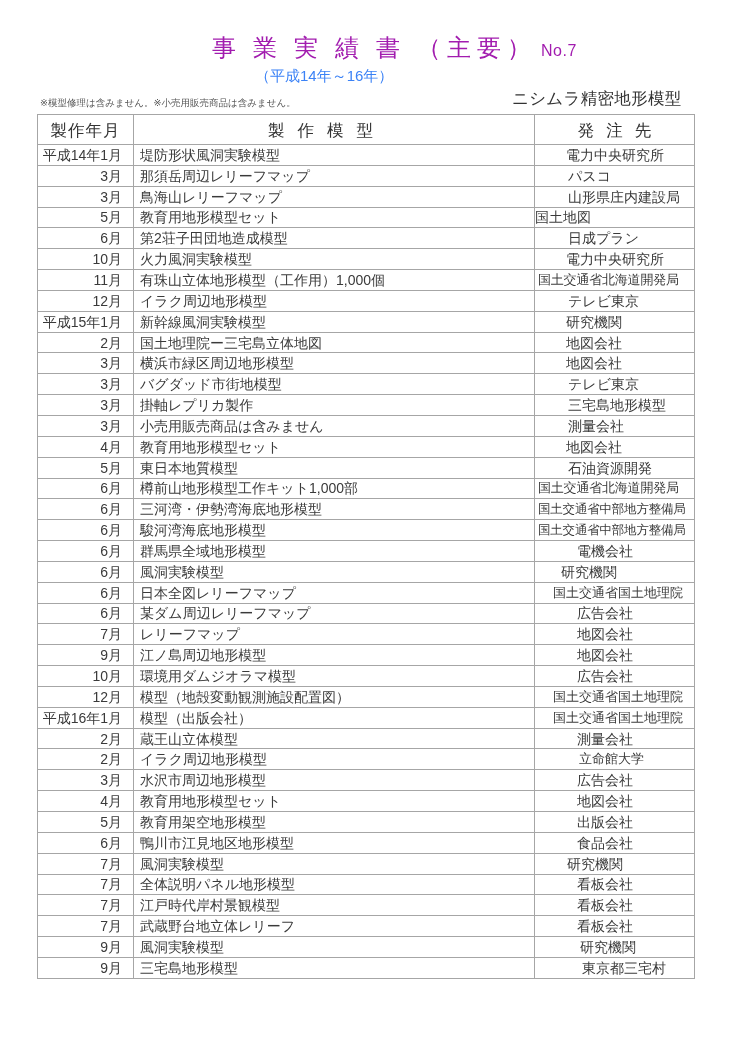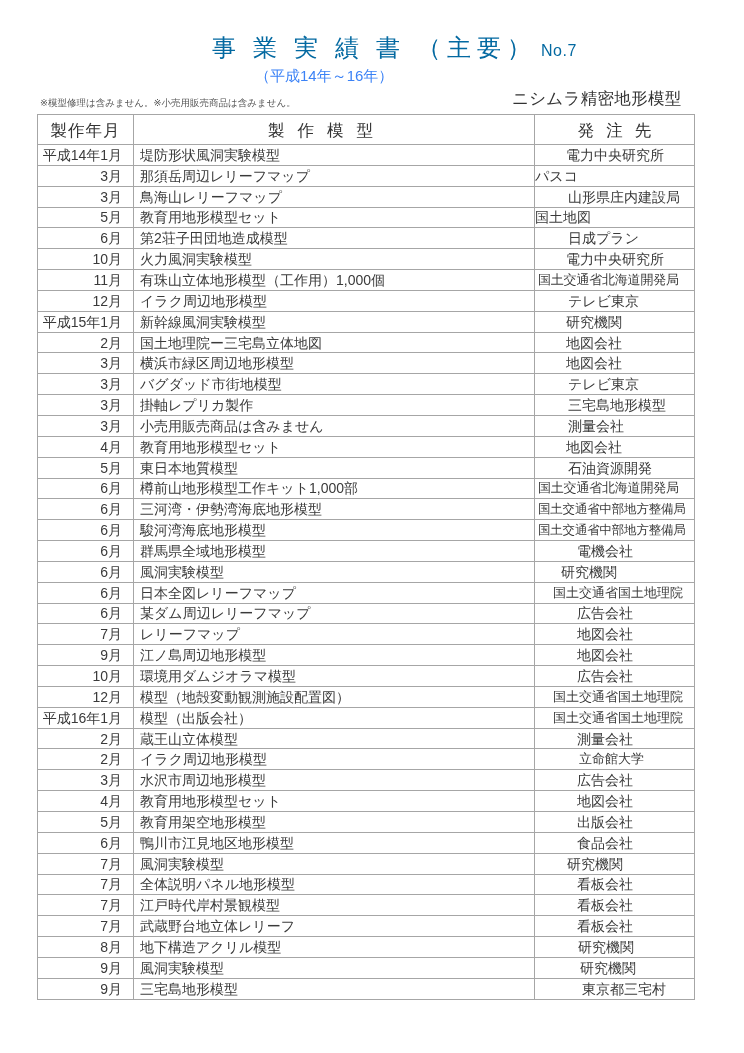--- a/index.html
+++ b/index.html
@@ -2,21 +2,21 @@
 <html><head>
   <meta charset="utf-8">
   <style>
     html, body { margin: 0; padding: 0; }
     body {
       width: 744px; height: 1053px; position: relative; overflow: hidden;
       background: #ffffff; color: #3a3a3a;
       font-family: "Liberation Sans", "DejaVu Sans", sans-serif;
     }
     .abs { position: absolute; white-space: nowrap; }
-    .title { left: 212px; top: 33px; font-size: 24px; line-height: 30px; color: #0369a1; }
+    .title { left: 212px; top: 33px; font-size: 24px; line-height: 30px; color: #a21caf; }
     .title .main { letter-spacing: 17px; }
     .title .suffix { letter-spacing: 6px; }
     .title .no { font-size: 16px; letter-spacing: 0.5px; margin-left: 4px; }
     .period { left: 255px; top: 66px; font-size: 15px; line-height: 20px; color: #3b82f6; }
     .note { left: 40px; top: 97px; font-size: 9.5px; line-height: 12px; color: #555; }
     .company { left: 512px; top: 88px; font-size: 16.5px; line-height: 20px; color: #333; letter-spacing: 0.3px; }
 
     table.records {
       position: absolute; left: 37px; top: 114px; width: 657px;
       border-collapse: collapse; table-layout: fixed;
@@ -62,21 +62,21 @@
   </thead>
   <tbody>
     <tr>
         <td class="d">平成14年1月</td>
         <td class="m">堤防形状風洞実験模型</td>
         <td class="c" style="padding-left:31px">電力中央研究所</td>
       </tr>
     <tr>
         <td class="d">3月</td>
         <td class="m">那須岳周辺レリーフマップ</td>
-        <td class="c" style="">パスコ</td>
+        <td class="c" style="padding-left:33px">パスコ</td>
       </tr>
     <tr>
         <td class="d">3月</td>
         <td class="m">鳥海山レリーフマップ</td>
         <td class="c" style="padding-left:33px">山形県庄内建設局</td>
       </tr>
     <tr>
         <td class="d">5月</td>
         <td class="m">教育用地形模型セット</td>
         <td class="c" style="">国土地図</td>
@@ -245,25 +245,20 @@
         <td class="d">7月</td>
         <td class="m">江戸時代岸村景観模型</td>
         <td class="c" style="padding-left:42px">看板会社</td>
       </tr>
     <tr>
         <td class="d">7月</td>
         <td class="m">武蔵野台地立体レリーフ</td>
         <td class="c" style="padding-left:42px">看板会社</td>
       </tr>
     <tr>
-        <td class="d">8月</td>
-        <td class="m">地下構造アクリル模型</td>
-        <td class="c" style="padding-left:43px">研究機関</td>
-      </tr>
-    <tr>
         <td class="d">9月</td>
         <td class="m">風洞実験模型</td>
         <td class="c" style="padding-left:45px">研究機関</td>
       </tr>
     <tr>
         <td class="d">9月</td>
         <td class="m">三宅島地形模型</td>
         <td class="c" style="padding-left:47px">東京都三宅村</td>
       </tr>
   </tbody>

